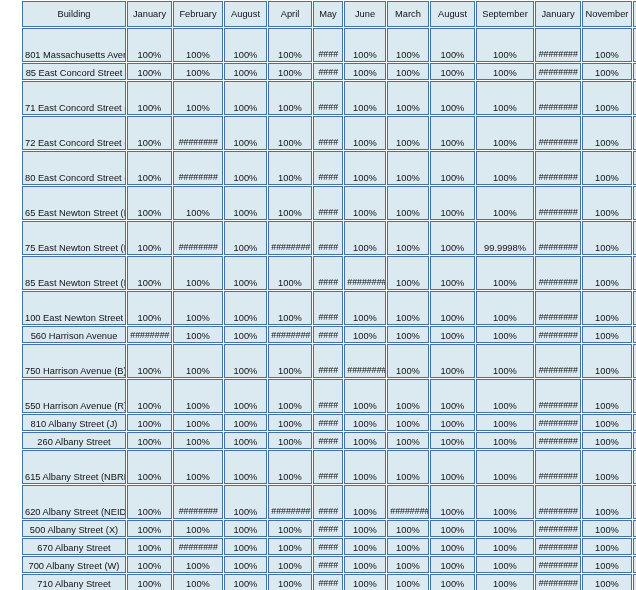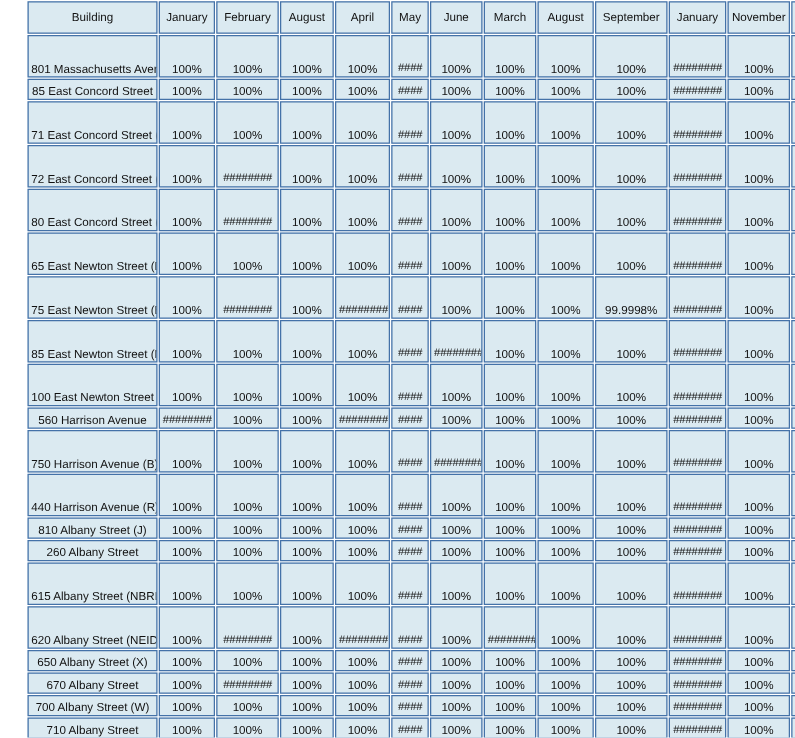--- a/index.html
+++ b/index.html
@@ -281,21 +281,21 @@
           <td class="val"><span class="hashes">####</span></td>
           <td class="val pink"><span class="hashes">########</span></td>
           <td class="val">100%</td>
           <td class="val">100%</td>
           <td class="val">100%</td>
           <td class="val pink"><span class="hashes">########</span></td>
           <td class="val">100%</td>
           <td class="val">100%</td>
         </tr>
         <tr class="tall">
-          <td class="bldg">440 Harrison Avenue (R)</td>
+          <td class="bldg">550 Harrison Avenue (R)</td>
           <td class="val">100%</td>
           <td class="val">100%</td>
           <td class="val">100%</td>
           <td class="val">100%</td>
           <td class="val"><span class="hashes">####</span></td>
           <td class="val">100%</td>
           <td class="val">100%</td>
           <td class="val">100%</td>
           <td class="val">100%</td>
           <td class="val pink"><span class="hashes">########</span></td>
@@ -356,21 +356,21 @@
           <td class="val"><span class="hashes">####</span></td>
           <td class="val">100%</td>
           <td class="val green"><span class="hashes">########</span></td>
           <td class="val">100%</td>
           <td class="val">100%</td>
           <td class="val pink"><span class="hashes">########</span></td>
           <td class="val">100%</td>
           <td class="val">100%</td>
         </tr>
         <tr class="short">
-          <td class="bldg">650 Albany Street (X)</td>
+          <td class="bldg">500 Albany Street (X)</td>
           <td class="val">100%</td>
           <td class="val">100%</td>
           <td class="val">100%</td>
           <td class="val">100%</td>
           <td class="val"><span class="hashes">####</span></td>
           <td class="val">100%</td>
           <td class="val">100%</td>
           <td class="val">100%</td>
           <td class="val">100%</td>
           <td class="val pink"><span class="hashes">########</span></td>

